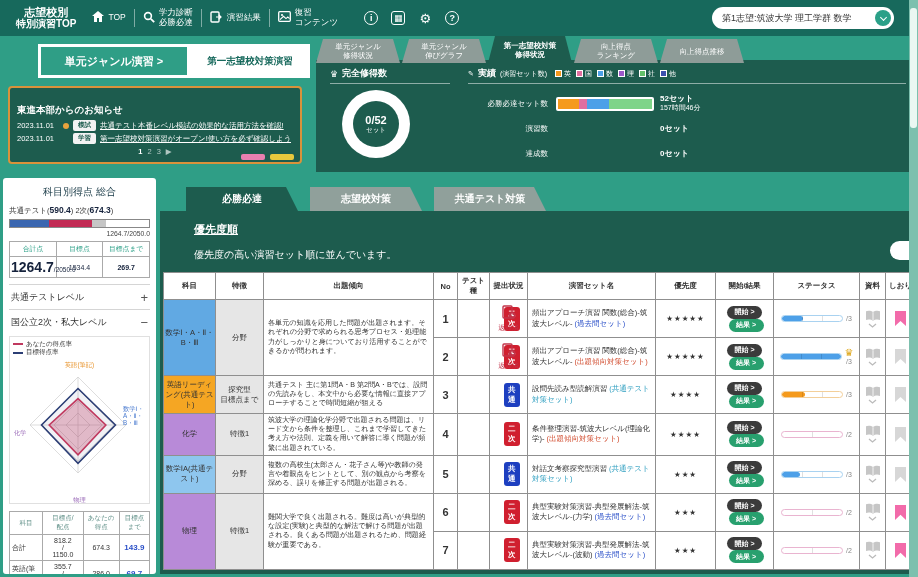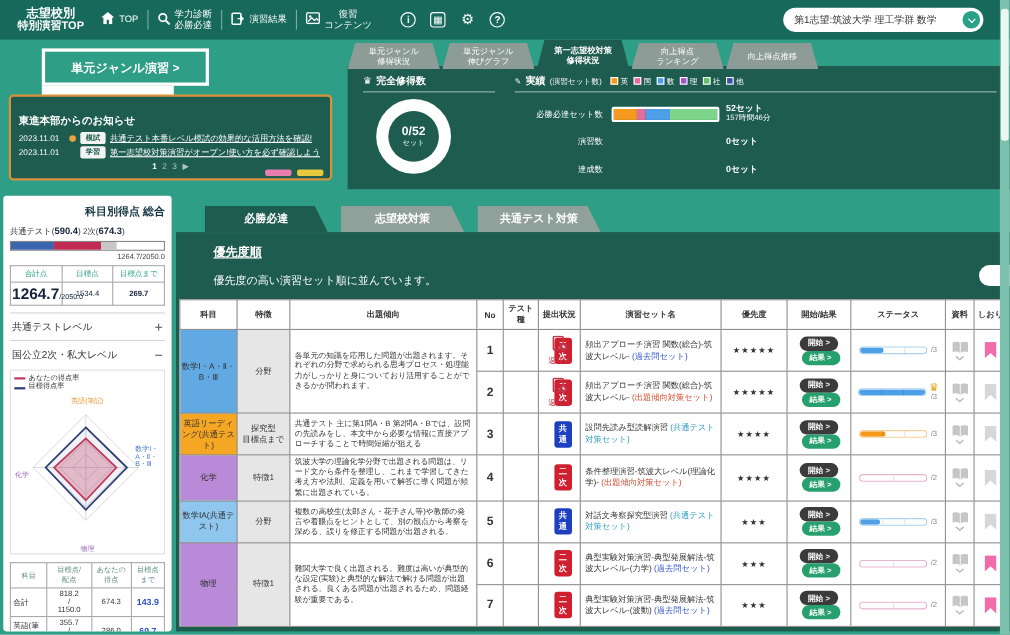--- a/index.html
+++ b/index.html
@@ -6,37 +6,37 @@
   html,body { width:918px; height:577px; overflow:hidden; }
   body { font-family:"Liberation Sans","DejaVu Sans",sans-serif; }
   .page { position:relative; width:918px; height:577px; background:#2f9e86; overflow:hidden; }
 
   
   .hdr { position:absolute; top:0; left:0; width:918px; height:36px; background:#17695c; display:flex; align-items:center; color:#fff; z-index:5; }
   .logo { margin-left:16px; text-align:center; line-height:1.08; }
   .logo .l1 { font-size:11px; font-weight:bold; }
   .logo .l2 { font-size:10px; font-weight:bold; }
   .nav { display:flex; align-items:center; margin-left:16px; gap:8px; }
-  .nav-item { display:flex; align-items:center; gap:4px; font-size:8.5px; line-height:1.15; white-space:pre-line; cursor:pointer;text-align:center; }
+  .nav-item { display:flex; align-items:center; gap:4px; font-size:8.5px; line-height:1.15; white-space:pre-line; cursor:pointer; }
   .sep { width:1px; height:18px; background:rgba(255,255,255,.45); }
   .hicons { display:flex; align-items:center; gap:13px; margin-left:26px; }
   .hicon { width:14px; height:14px; display:flex; align-items:center; justify-content:center; font-size:9px; font-weight:bold; color:#fff; cursor:pointer; }
   .hicon.circle { border:1.2px solid #fff; border-radius:50%; }
   .hicon.square { border:1.2px solid #fff; border-radius:3px; }
   .hicon.plain  { font-size:13px; }
   .fc-pill { position:absolute; right:24px; top:7px; width:182px; height:22px; background:#fff; border-radius:11px; display:flex; align-items:center; color:#333; font-size:9px; padding-left:10px; cursor:pointer; }
   .fc-pill .chevc { position:absolute; right:3px; top:3px; width:16px; height:16px; border-radius:50%; background:#2aa088; display:flex; align-items:center; justify-content:center; }
   .chev { width:5px; height:5px; border-right:1.6px solid #fff; border-bottom:1.6px solid #fff; transform:rotate(45deg); margin-top:-2px; }
 
   
   .vscroll { position:absolute; right:0; top:0; width:9px; height:577px; background:#7cc0ae; z-index:9; }
   .vthumb { position:absolute; left:1px; top:8px; width:7px; height:120px; background:#eaf7f2; border-radius:3px; }
 
   
-  .ltabs { position:absolute; left:38px; top:44px; display:flex; z-index:4;flex-direction:column; }
+  .ltabs { position:absolute; left:38px; top:44px; display:flex; z-index:4; }
   .ltab1 { width:152px; height:34px; background:#2f9e86; border:3px solid #fff; color:#fff; font-size:11px; font-weight:bold; display:flex; align-items:center; justify-content:center; cursor:pointer; }
   .ltab2 { width:120px; height:34px; background:#fff; color:#17695c; font-size:9.5px; font-weight:bold; display:flex; align-items:center; justify-content:center; cursor:pointer; }
 
   
   .rtabs { position:absolute; left:316px; top:36px; display:flex; align-items:flex-end; z-index:4; }
   .rtab { height:24px; min-width:84px; background:#8e9c98; color:#fff; font-size:7.5px; line-height:1.2; display:flex; align-items:center; justify-content:center; text-align:center; white-space:pre-line; padding:0 6px; margin-right:2px; clip-path:polygon(7px 0,calc(100% - 7px) 0,100% 100%,0 100%); cursor:pointer; }
   .rtab.active { background:#1d5c4e; height:27px; font-weight:bold; }
 
   
   .stats { position:absolute; left:316px; top:60px; width:602px; height:112px; background:#1d5c4e; color:#fff; z-index:3; }
@@ -68,21 +68,21 @@
   .n-badge { background:#f3f3f3; color:#1d5c4e; font-size:6.5px; font-weight:bold; border-radius:2px; padding:1px 5px; flex:0 0 auto; }
   .n-link { text-decoration:underline; overflow:hidden; text-overflow:ellipsis; cursor:pointer; }
   .n-foot { display:flex; align-items:center; justify-content:center; gap:5px; font-size:7.5px; margin-top:2px; }
   .n-foot .pg { opacity:.65; cursor:pointer; }
   .n-foot .pg.cur { opacity:1; font-weight:bold; }
   .n-mini { position:absolute; right:6px; bottom:2px; display:flex; gap:5px; }
   .n-mini div { width:24px; height:6px; border-radius:2px; cursor:pointer; }
 
   
   .sidebar { position:absolute; left:3px; top:178px; width:153px; height:396px; background:#fff; border-radius:3px; padding:5px 6px; color:#333; overflow:hidden; z-index:3; }
-  .sb-title { text-align:right; font-size:10px; font-weight:bold; color:#143643; margin:2px 0 6px; }
+  .sb-title { text-align:center; font-size:10px; font-weight:normal; color:#143643; margin:2px 0 6px; }
   .sb-scoreline { font-size:7.5px; color:#333; margin-bottom:3px; }
   .sb-scoreline b { color:#15223c; font-size:8.5px; }
   .sb-bar { width:100%; height:9px; border:1px solid #888; display:flex; background:#fff; }
   .sb-bar-label { text-align:right; font-size:6.8px; color:#444; margin:2px 0 4px; }
   table.sb { width:100%; border-collapse:collapse; table-layout:fixed; }
   table.sb td { border:1px solid #aaa; text-align:center; font-size:7px; padding:2px 1px; color:#15223c; }
   table.sb td.h { color:#2a9f86; font-size:6.8px; }
   .big { font-size:14px; font-weight:bold; }
   .small { font-size:6.5px; }
   .sb-sec { display:flex; justify-content:space-between; align-items:center; padding:6px 2px 5px; border-top:1px solid #d5d5d5; margin-top:6px; font-size:9px; color:#333; }

